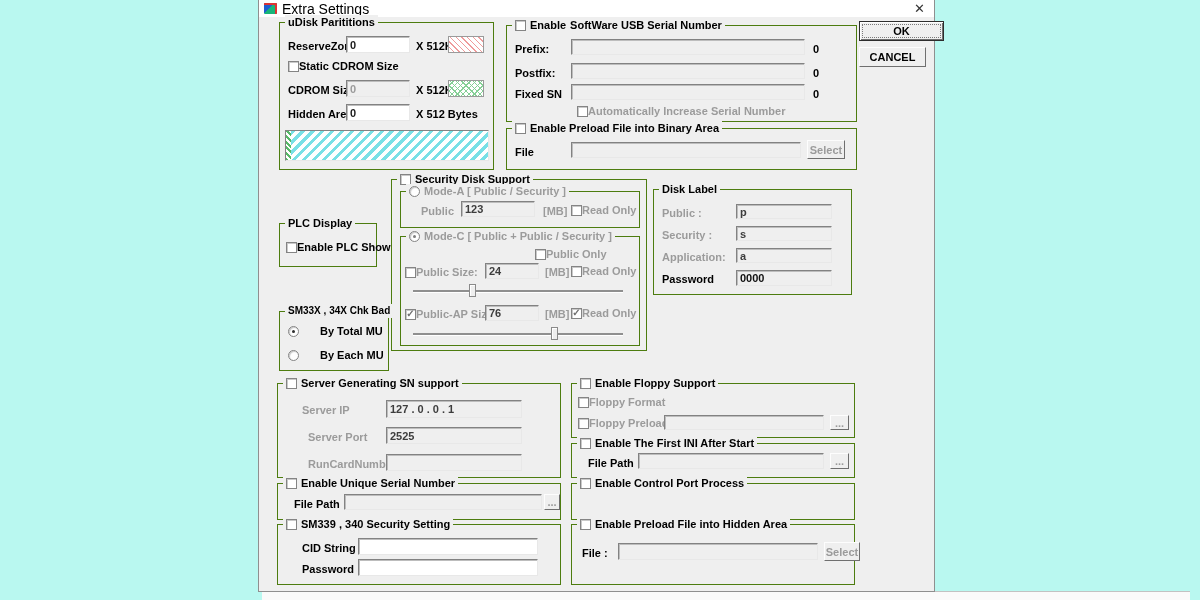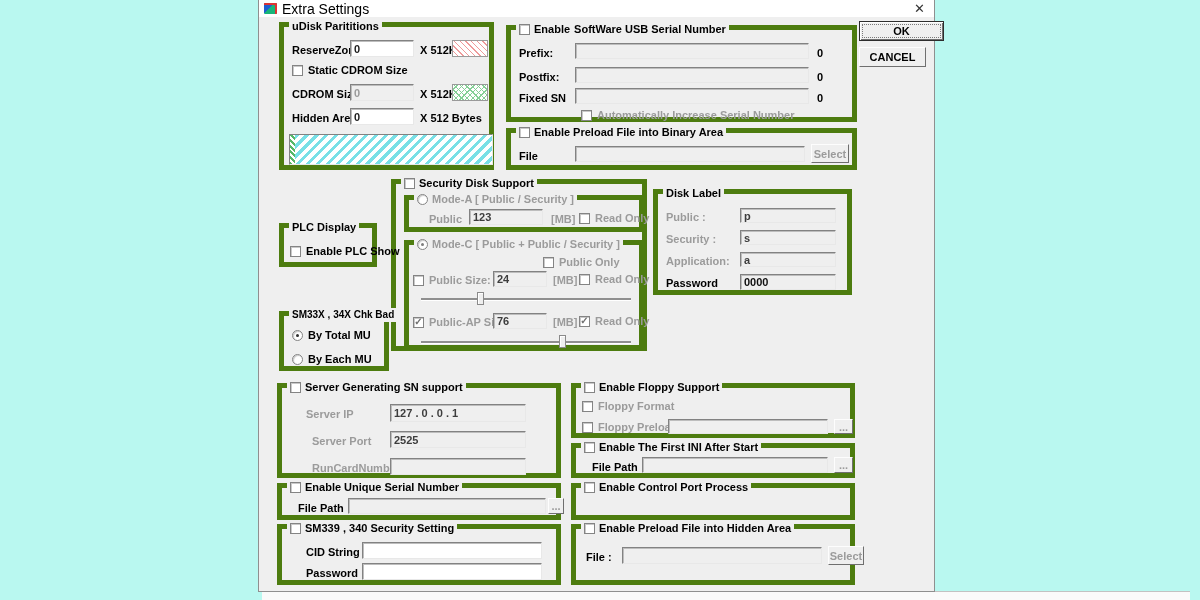--- a/index.html
+++ b/index.html
@@ -9,41 +9,41 @@
          background:#fafafa;border-top:1px solid #c2c2c2;z-index:0}
   .dlg{position:absolute;left:258px;top:0;width:677px;height:592px;z-index:1;
        background:#efefef;border:1px solid #8f8f8f;border-top:none;box-sizing:border-box}
   .titlebar{position:absolute;left:0;top:0;right:0;height:17px;background:#ffffff;
             display:flex;align-items:center;padding-left:5px;gap:5px}
   .appicon{width:13px;height:11px;background:
            linear-gradient(135deg,#1f5fd0 0 45%,#18b57a 45% 100%);
            box-shadow:inset -2px 2px 0 #d33;border-radius:1px}
   .tbtitle{font-size:14px;color:#000}
   .close{position:absolute;right:9px;top:1px;font-size:13px;color:#333;line-height:15px;cursor:default}
-  .grp{position:absolute;border:5px solid #4d7c0f;box-sizing:border-box;background:transparent}
+  .grp{position:absolute;border:1px solid #4d7c0f;box-sizing:border-box;background:transparent}
   .lg{position:absolute;top:-8px;left:5px;background:#efefef;padding:0 3px;
       display:flex;align-items:center;gap:4px;white-space:nowrap;
       font-weight:bold;font-size:11px;line-height:14px;color:#000}
   .lg.sm{font-size:10px}
   .lbl{position:absolute;font-weight:bold;font-size:11px;color:#000;white-space:nowrap;line-height:13px}
   .g{color:#9b9b9b}
   .inp{position:absolute;box-sizing:border-box;background:#fff;
        border:1px solid;border-color:#828282 #e8e8e8 #e8e8e8 #828282;
        box-shadow:inset 1px 1px 0 #bdbdbd;
        font-weight:bold;font-size:11px;color:#1c1c1c;
        padding:1px 3px;display:flex;align-items:center;white-space:nowrap;overflow:hidden}
   .inp.d{background:#efefef;color:#3d3d3d}
   .inp .txg{color:#9b9b9b}
-  .cb{position:absolute;display:flex;align-items:center;gap:5px;
+  .cb{position:absolute;display:flex;align-items:center;
       font-weight:bold;font-size:11px;white-space:nowrap;line-height:13px}
   .bx{width:11px;height:11px;box-sizing:border-box;background:#fff;flex:0 0 auto;
       border:1px solid #848484;box-shadow:inset 1px 1px 0 #c9c9c9;
       display:flex;align-items:center;justify-content:center}
   .bx.ck::after{content:"✓";font-size:10px;line-height:1;color:#6f6f6f;margin-top:-2px}
-  .rd{display:flex;align-items:center;gap:5px;font-weight:bold;font-size:11px;white-space:nowrap}
+  .rd{display:flex;align-items:center;gap:21px;font-weight:bold;font-size:11px;white-space:nowrap}
   .ci{width:11px;height:11px;box-sizing:border-box;border-radius:50%;background:#fff;flex:0 0 auto;
       border:1px solid #848484;box-shadow:inset 1px 1px 1px #c9c9c9;position:relative}
   .ci.on::after{content:"";position:absolute;left:3px;top:3px;right:3px;bottom:3px;
       border-radius:50%;background:#2e2e2e}
   .ci.on.gd::after{background:#7e7e7e}
   .btn{position:absolute;box-sizing:border-box;background:#efefef;
        border:1px solid;border-color:#fdfdfd #6f6f6f #6f6f6f #fdfdfd;
        font-weight:bold;font-size:11px;color:#000;
        display:flex;align-items:center;justify-content:center;cursor:default}
   .btn.dis{color:#9b9b9b}

